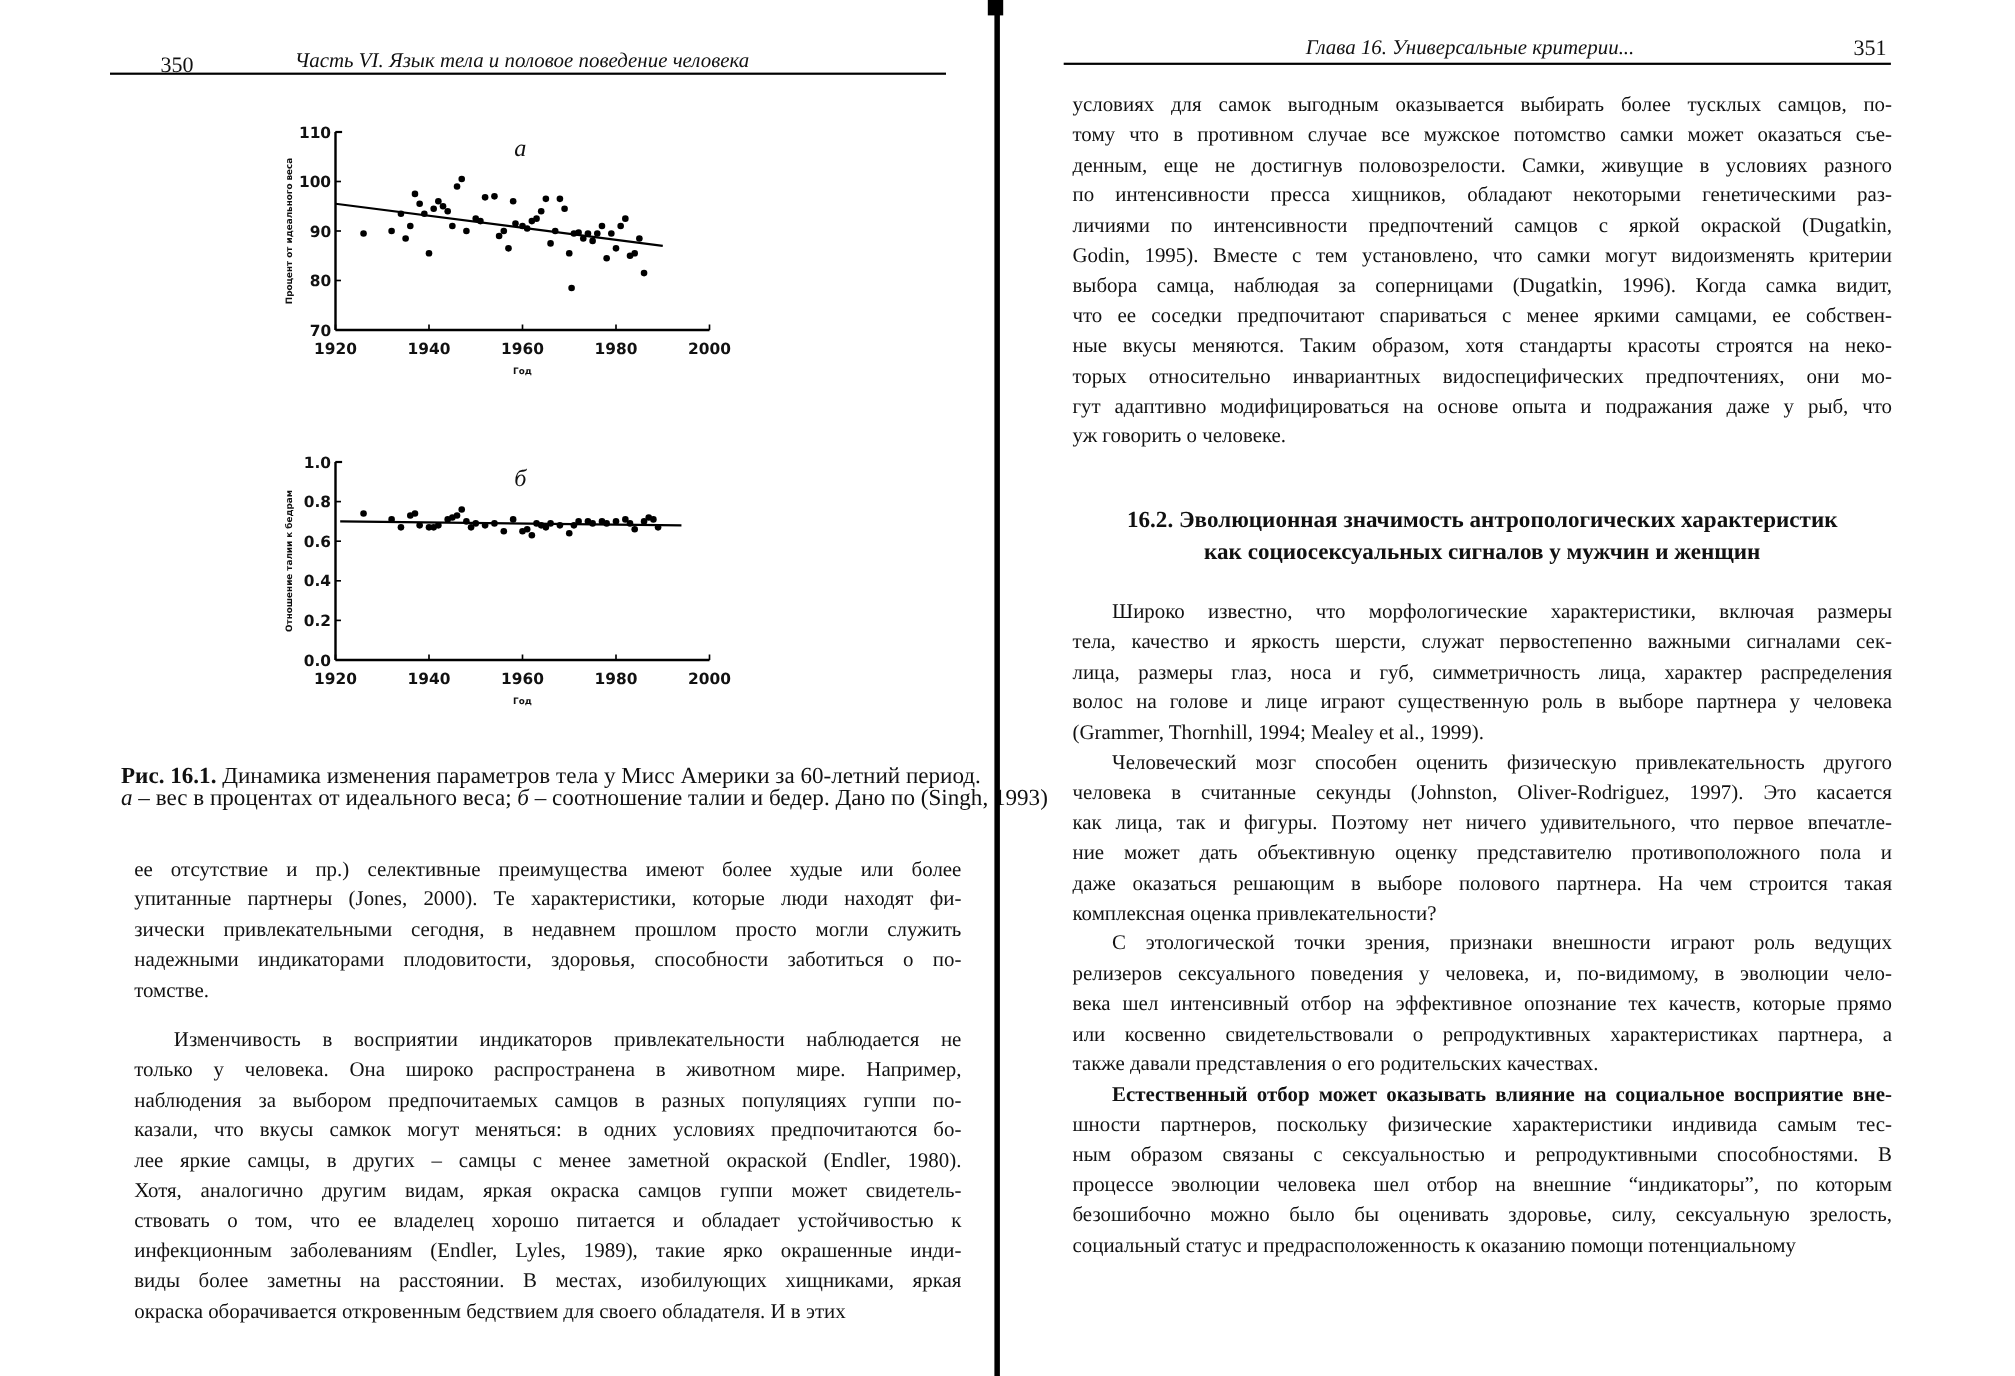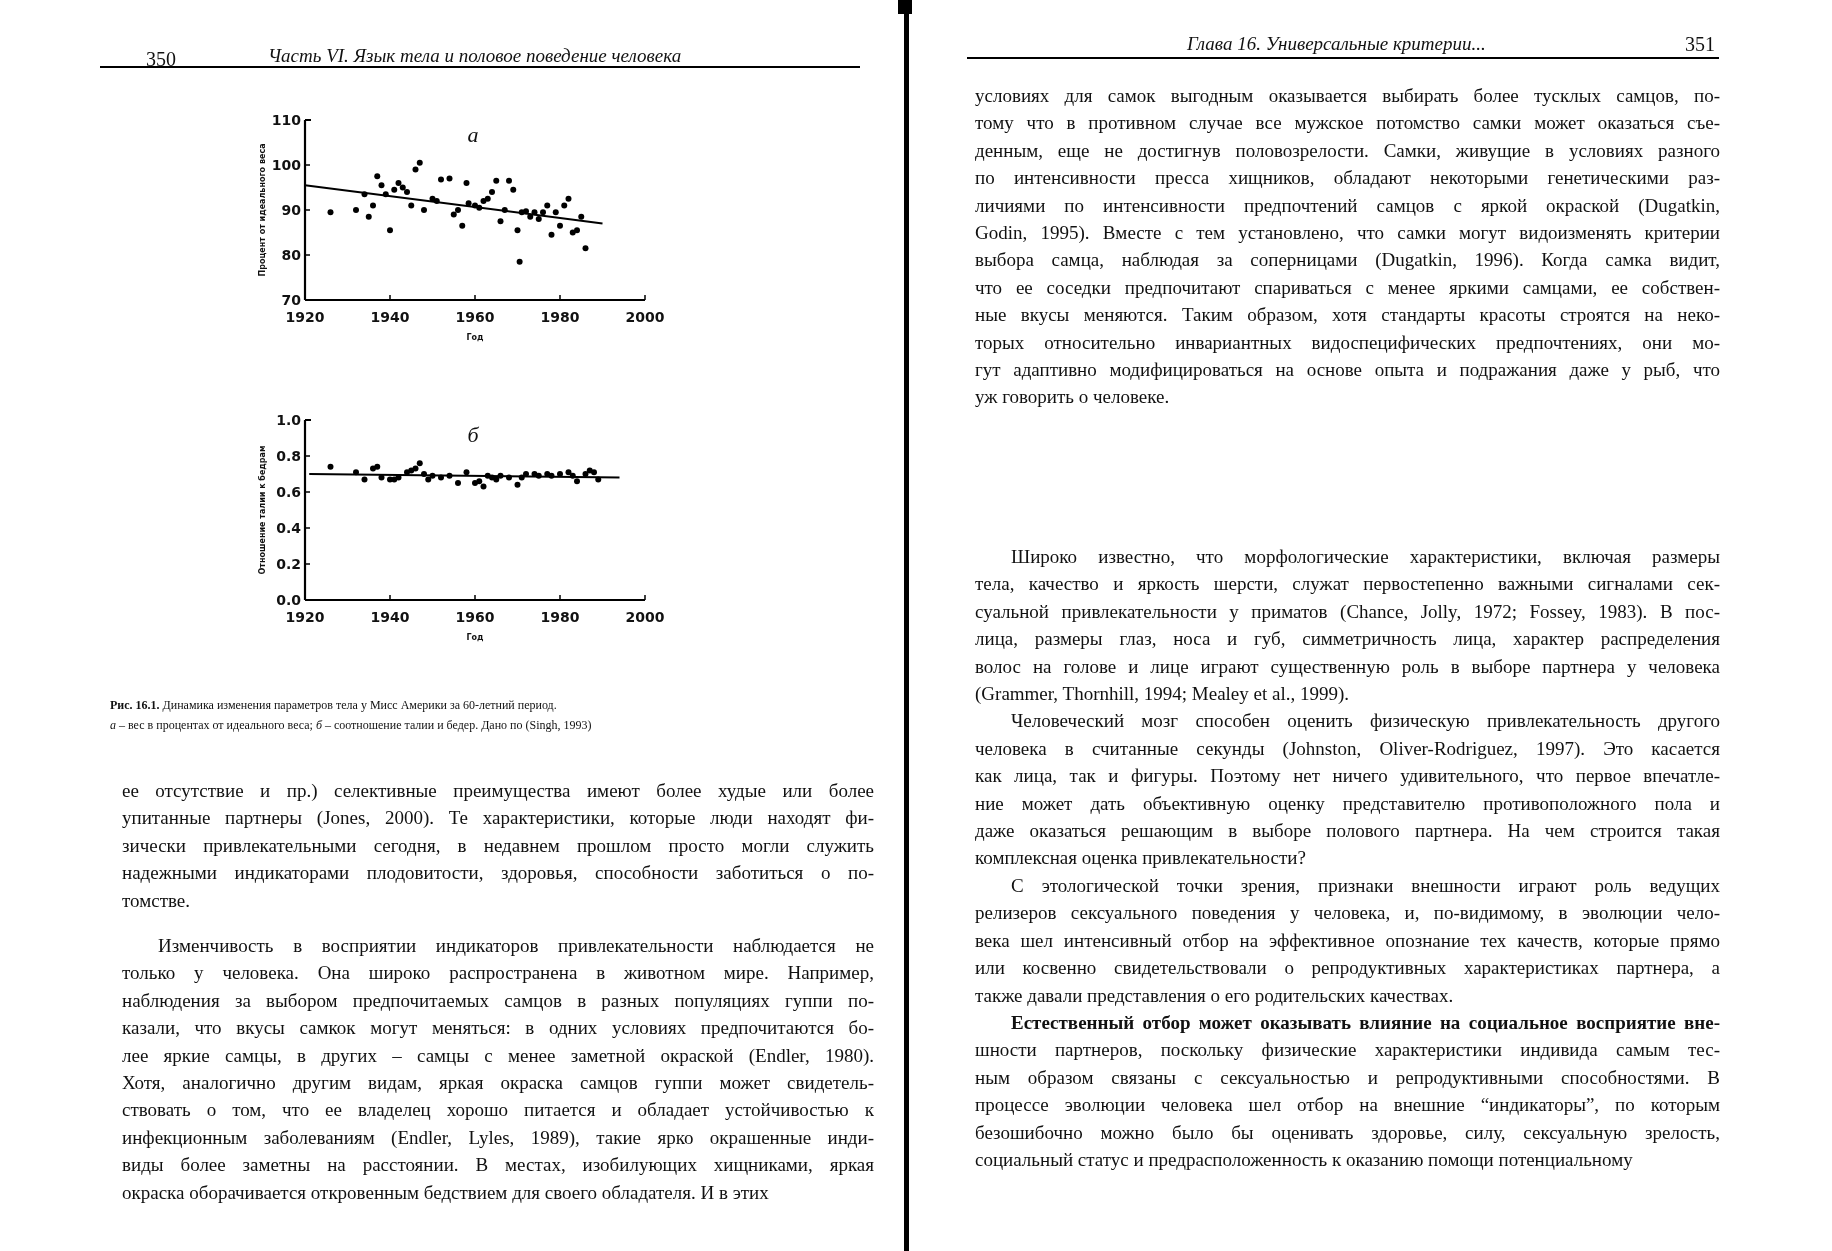--- a/index.html
+++ b/index.html
@@ -14,21 +14,21 @@
     position:absolute; left:904px; top:0; width:5px; height:1251px; background:#000;
   }
   .gutter-top-mark { position:absolute; left:898px; top:0; width:14px; height:14px; background:#000; }
   .header { position:absolute; font-size:19px; }
   .header .pnum { position:absolute; font-size:20px; }
   .header .title { position:absolute; font-style:italic; font-size:19px; white-space:nowrap; }
   .hrule { position:absolute; height:2px; background:#000; }
   .text-block { position:absolute; font-size:19px; line-height:27.4px; text-align:justify; }
   .text-block .line { display:block; white-space:nowrap; text-align:justify; text-align-last:justify; }
   .text-block .line.last { text-align-last:left; }
-  .caption { position:absolute; font-size:12px; line-height:20px; white-space:nowrap; }
+  .caption { position:absolute; font-size:21px; line-height:20px; white-space:nowrap; }
   .caption b { font-weight:bold; }
   .section-title { position:absolute; font-size:21px; font-weight:bold; text-align:center; line-height:29px; }
   .chart { position:absolute; }
   .chart svg { overflow:visible; }
   .chart text { font-family:"DejaVu Sans", sans-serif; font-weight:bold; fill:#111; }
   .chart .panel-label { font-family:"Liberation Serif", serif; font-style:italic; font-weight:normal; font-size:22px; }
 </style>
 </head>
 <body>
 
@@ -250,26 +250,29 @@
         <span class="line">Godin, 1995). Вместе с тем установлено, что самки могут видоизменять критерии</span>
         <span class="line">выбора самца, наблюдая за соперницами (Dugatkin, 1996). Когда самка видит,</span>
         <span class="line">что ее соседки предпочитают спариваться с менее яркими самцами, ее собствен-</span>
         <span class="line">ные вкусы меняются. Таким образом, хотя стандарты красоты строятся на неко-</span>
         <span class="line">торых относительно инвариантных видоспецифических предпочтениях, они мо-</span>
         <span class="line">гут адаптивно модифицироваться на основе опыта и подражания даже у рыб, что</span>
         <span class="line last">уж говорить о человеке.</span>
       </div>
   </div>
 
+  <div class="section-title" style="left:98px; top:458px; width:745px;">
+    <div>16.2. Эволюционная значимость антропологических характеристик</div>
+    <div>как социосексуальных сигналов у мужчин и женщин</div>
+  </div>
 
   <div class="text-block" style="left:98px; top:543px; width:745px;">
     <div id="rp2">
         <span class="line" style="padding-left: 36px;">Широко известно, что морфологические характеристики, включая размеры</span>
         <span class="line">тела, качество и яркость шерсти, служат первостепенно важными сигналами сек-</span>
-        <span class="line">суальной привлекательности у приматов (Chance, Jolly, 1972; Fossey, 1983). В пос-</span>
         <span class="line">лица, размеры глаз, носа и губ, симметричность лица, характер распределения</span>
         <span class="line">волос на голове и лице играют существенную роль в выборе партнера у человека</span>
         <span class="line last">(Grammer, Thornhill, 1994; Mealey et al., 1999).</span>
       </div>
     <div id="rp3">
         <span class="line" style="padding-left: 36px;">Человеческий мозг способен оценить физическую привлекательность другого</span>
         <span class="line">человека в считанные секунды (Johnston, Oliver-Rodriguez, 1997). Это касается</span>
         <span class="line">как лица, так и фигуры. Поэтому нет ничего удивительного, что первое впечатле-</span>
         <span class="line">ние может дать объективную оценку представителю противоположного пола и</span>
         <span class="line">даже оказаться решающим в выборе полового партнера. На чем строится такая</span>

